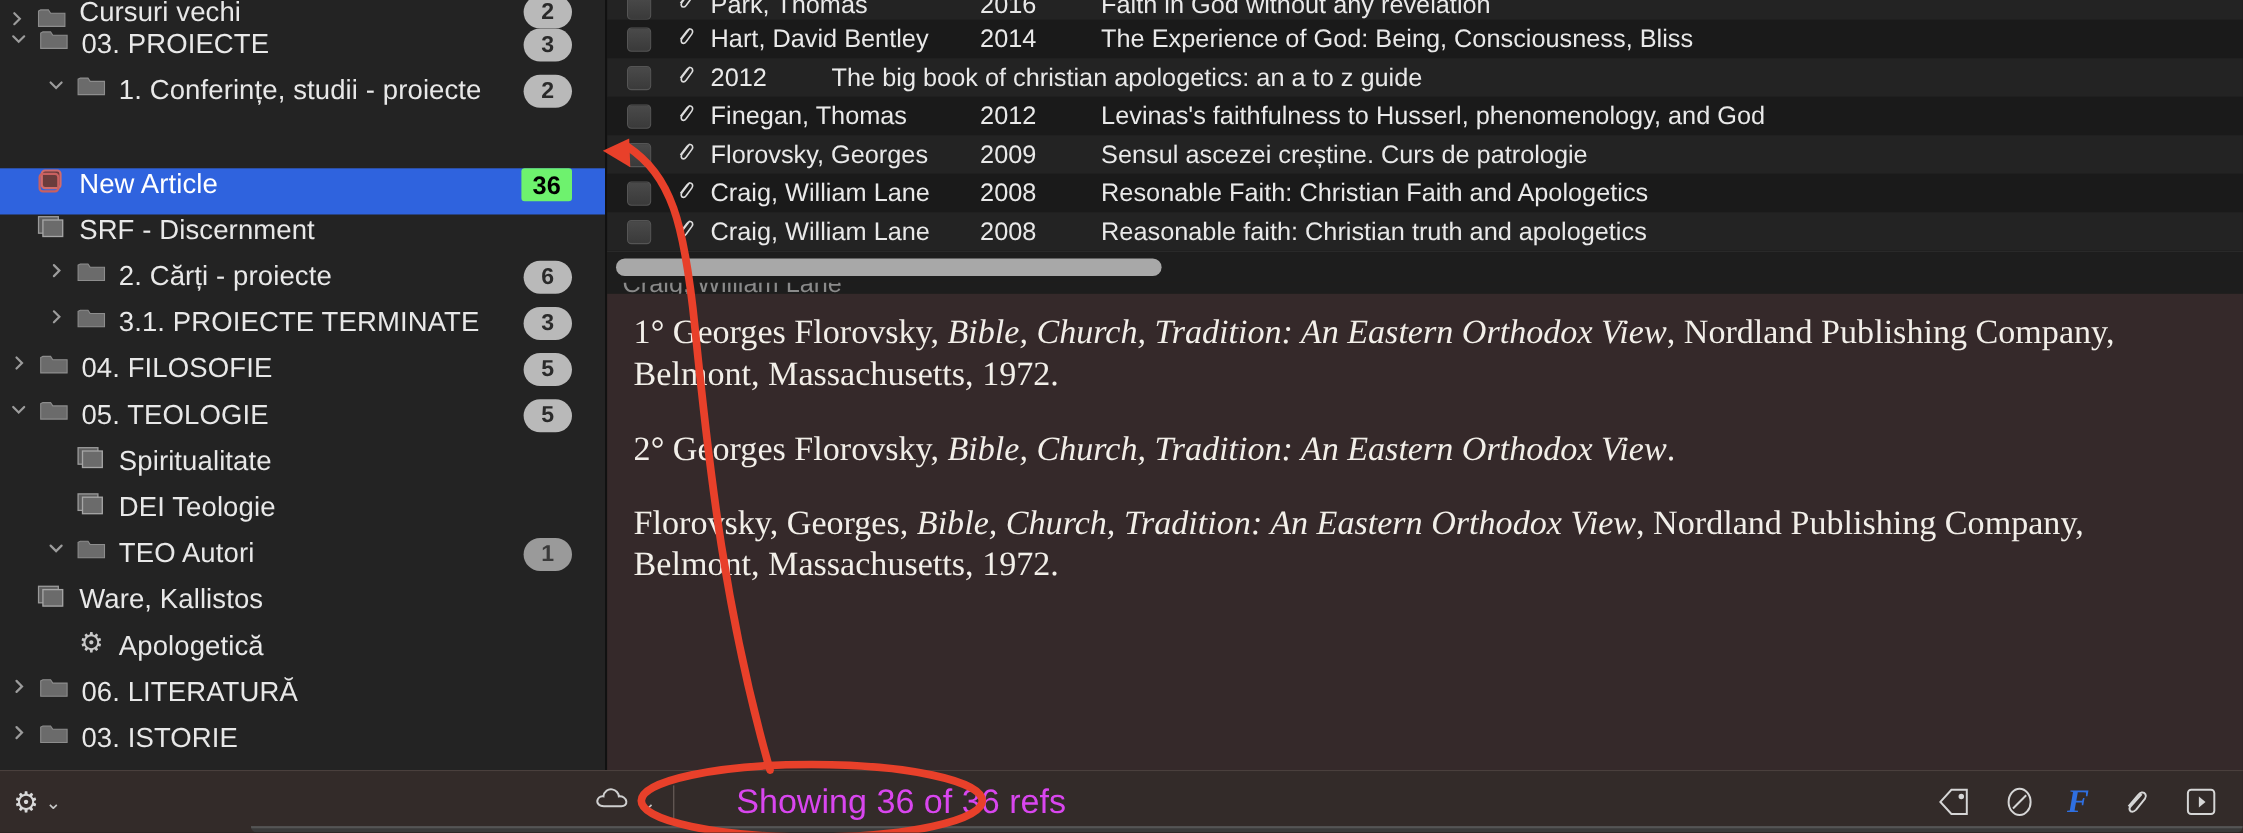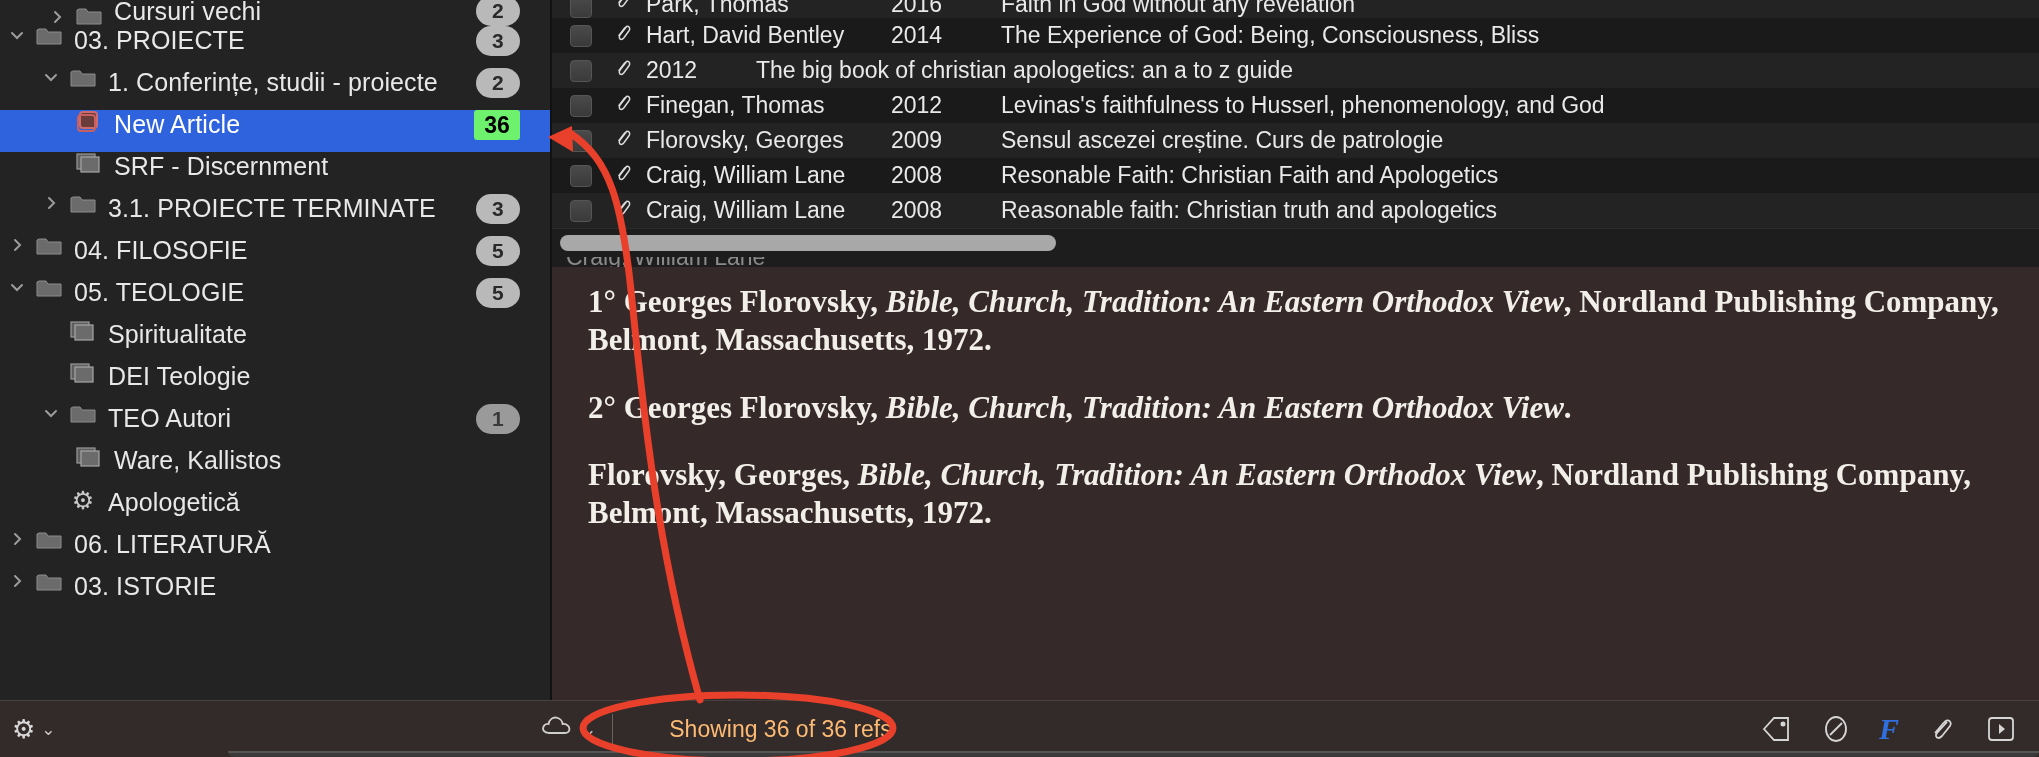--- a/index.html
+++ b/index.html
@@ -37,21 +37,21 @@
     position: relative;
     height: 42px;
     display: flex;
     align-items: flex-start;
     padding-right: 10px;
     color: #e8e8e8;
     font-size: 25px;
     letter-spacing: 0.1px;
     white-space: nowrap;
   }
-  .tree-row.selected { background: #2f63de; }
+  .tree-row.selected { background: #2f63de; margin-top: 43px; }
   .tree-row.selected .tree-label { color: #ffffff; }
   .disc { width: 30px; flex: 0 0 30px; display: flex; align-items: center; justify-content: center; }
   .disc svg { display:block; }
   .tree-icon { width: 34px; flex: 0 0 34px; display:flex; align-items:center; justify-content:center; margin-right: 8px; }
   .tree-label { color: #e8e8e8; }
   .count-badge {
     position: absolute;
     right: 30px;
     min-width: 44px;
     height: 30px;
@@ -69,21 +69,21 @@
     background: #6ef26e;
     color: #000;
     border-radius: 3px;
     font-size: 23px;
   }
   .count-badge.dim { background: #9a9a9a; color:#3a3a3a; }
 
   
   .ind0 { padding-left: 2px; }
   .ind1 { padding-left: 36px; }
-  .ind2 { padding-left: 42px; }
+  .ind2 { }
 
   
   .right-pane {
     flex: 1 1 auto;
     min-width: 0;
     background: #2a2522;
     display: flex;
     flex-direction: column;
     border-left: 2px solid #111;
   }
@@ -148,21 +148,21 @@
   .preview {
     flex: 1 1 auto;
     background: #35292a;
     padding: 16px 24px 0 24px;
     color: #f2efe9;
     font-family: "Liberation Serif", serif;
     font-size: 31px;
     line-height: 1.22;
     overflow: hidden;
   }
-  .preview p { margin: 0 0 30px 12px; font-weight: bold; }
+  .preview p { margin: 0 0 30px 0; }
   .preview i { font-style: italic; }
 
   
   .statusbar {
     height: 57px;
     flex: 0 0 57px;
     background: #332b29;
     border-top: 1px solid #4a403d;
     display: flex;
     align-items: center;
@@ -176,21 +176,21 @@
     padding-left: 12px;
     gap: 6px;
   }
   .sb-gear { color: #d8d8d8; font-size: 26px; line-height: 1; }
   .sb-caret { color: #c8c8c8; font-size: 17px; }
   .sb-cloud { color: #cfcfcf; font-size: 27px; margin-left: 0; }
   .sb-sep {
     width: 1px; height: 30px; background: #6d615d; margin: 0 16px;
   }
   .sb-status {
-    color: #fdba74; font-size: 23px; white-space: nowrap; margin-left: 40px;
+    color: #d946ef; font-size: 31px; white-space: nowrap; margin-left: 40px;
   }
   .sb-right {
     margin-left: auto;
     display: flex;
     align-items: center;
     gap: 26px;
     padding-right: 22px;
   }
   .fmt-select {
     width: 250px; height: 34px;
@@ -309,20 +309,34 @@
           <span class="disc">
             <svg width="18" height="18" viewBox="0 0 18 18" fill="none" stroke="#9c9c9c" stroke-width="2" stroke-linecap="round">
               <path d="M7 4 L12 9 L7 14"></path>
             </svg>
           </span>
           <span class="tree-icon">
             <svg width="26" height="20" viewBox="0 0 26 20">
               <path d="M1 4 L1 18 L25 18 L25 6 L12 6 L10 3 L3 3 Z" fill="#6b6b6b" stroke="#8d8d8d" stroke-width="1"></path>
             </svg>
           </span>
+          <span class="tree-label">2. Cărți - proiecte</span>
+          <span class="count-badge">6</span>
+        </div>
+        <div class="tree-row ind1">
+          <span class="disc">
+            <svg width="18" height="18" viewBox="0 0 18 18" fill="none" stroke="#9c9c9c" stroke-width="2" stroke-linecap="round">
+              <path d="M7 4 L12 9 L7 14"></path>
+            </svg>
+          </span>
+          <span class="tree-icon">
+            <svg width="26" height="20" viewBox="0 0 26 20">
+              <path d="M1 4 L1 18 L25 18 L25 6 L12 6 L10 3 L3 3 Z" fill="#6b6b6b" stroke="#8d8d8d" stroke-width="1"></path>
+            </svg>
+          </span>
           <span class="tree-label">3.1. PROIECTE TERMINATE</span>
           <span class="count-badge">3</span>
         </div>
         <div class="tree-row ind0">
           <span class="disc">
             <svg width="18" height="18" viewBox="0 0 18 18" fill="none" stroke="#9c9c9c" stroke-width="2" stroke-linecap="round">
               <path d="M7 4 L12 9 L7 14"></path>
             </svg>
           </span>
           <span class="tree-icon">

